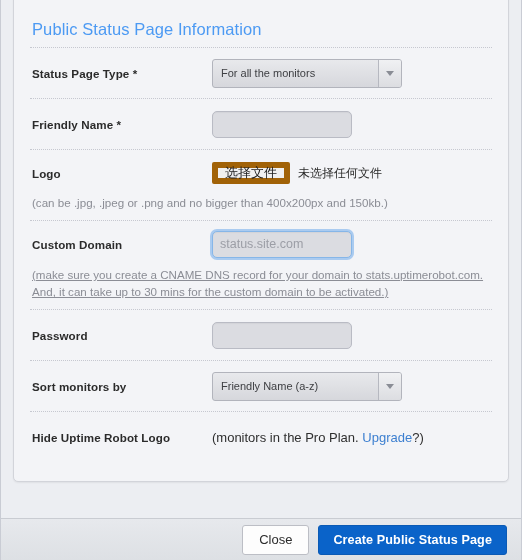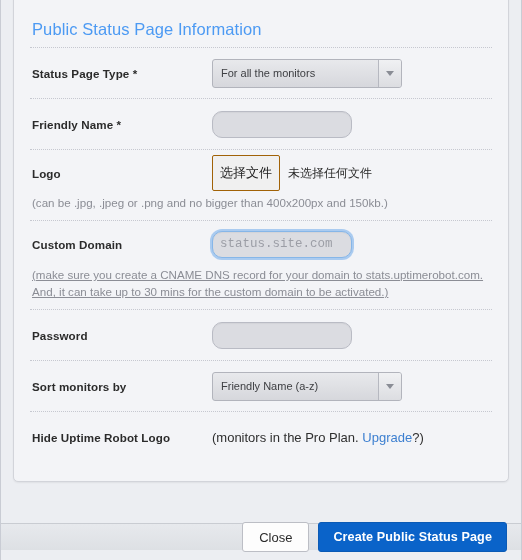--- a/index.html
+++ b/index.html
@@ -103,26 +103,26 @@
     align-items: center;
   }
 
   
   .text-input {
     width: 140px;
     height: 27px;
     box-sizing: border-box;
     background: #dbdce1;
     border: 1px solid #b9bbc4;
-    border-radius: 10px;
+    border-radius: 5px;
     font-size: 12.5px;
     color: #444;
     padding: 0 7px;
     outline: none;
-    font-family: Liberation Mono, monospace;
+    font-family: Liberation Sans, sans-serif;
     box-shadow: inset 0 1px 1px rgba(0,0,0,.04);
   }
   .text-input::placeholder { color: #9c9ea6; }
 
   .text-input.focused {
     border-color: #86b6e8;
     box-shadow: 0 0 0 2px rgba(110,170,235,.55), inset 0 1px 1px rgba(0,0,0,.04);
   }
 
   
@@ -163,26 +163,26 @@
     border-right: 4px solid transparent;
     border-top: 5px solid #8a8d95;
   }
 
   
   .file-row { display: flex; align-items: center; }
   .file-btn {
     display: inline-flex;
     align-items: center;
     justify-content: center;
-    height: 36px;
+    height: 22px;
     padding: 0 7px;
     font-size: 13px;
     color: #1d1d1d;
     background: #f0f0f0;
-    border: 1px solid #a16207;
+    border: 6px solid #a16207;
     border-radius: 2px;
     box-sizing: border-box;
     font-family: "DejaVu Sans", sans-serif;
   }
   .file-name {
     margin-left: 8px;
     font-size: 12px;
     color: #2b2b2b;
     font-family: "DejaVu Sans", sans-serif;
   }
@@ -204,22 +204,22 @@
     color: #2f2f2f;
   }
   .note a {
     color: #3c7fd0;
     text-decoration: none;
   }
 
   
   #footer {
     position: absolute;
-    left: 0; right: 0; bottom: 10px;
-    height: 27px;
+    left: 0; right: 0; bottom: 0;
+    height: 42px;
     background: linear-gradient(to bottom, #e7e9ed 0%, #dde0e4 100%);
     border-top: 1px solid #c9ccd2;
     box-sizing: border-box;
     display: flex;
     align-items: center;
     justify-content: flex-end;
     padding-right: 14px;
   }
   .btn {
     font-family: "Liberation Sans", sans-serif;

